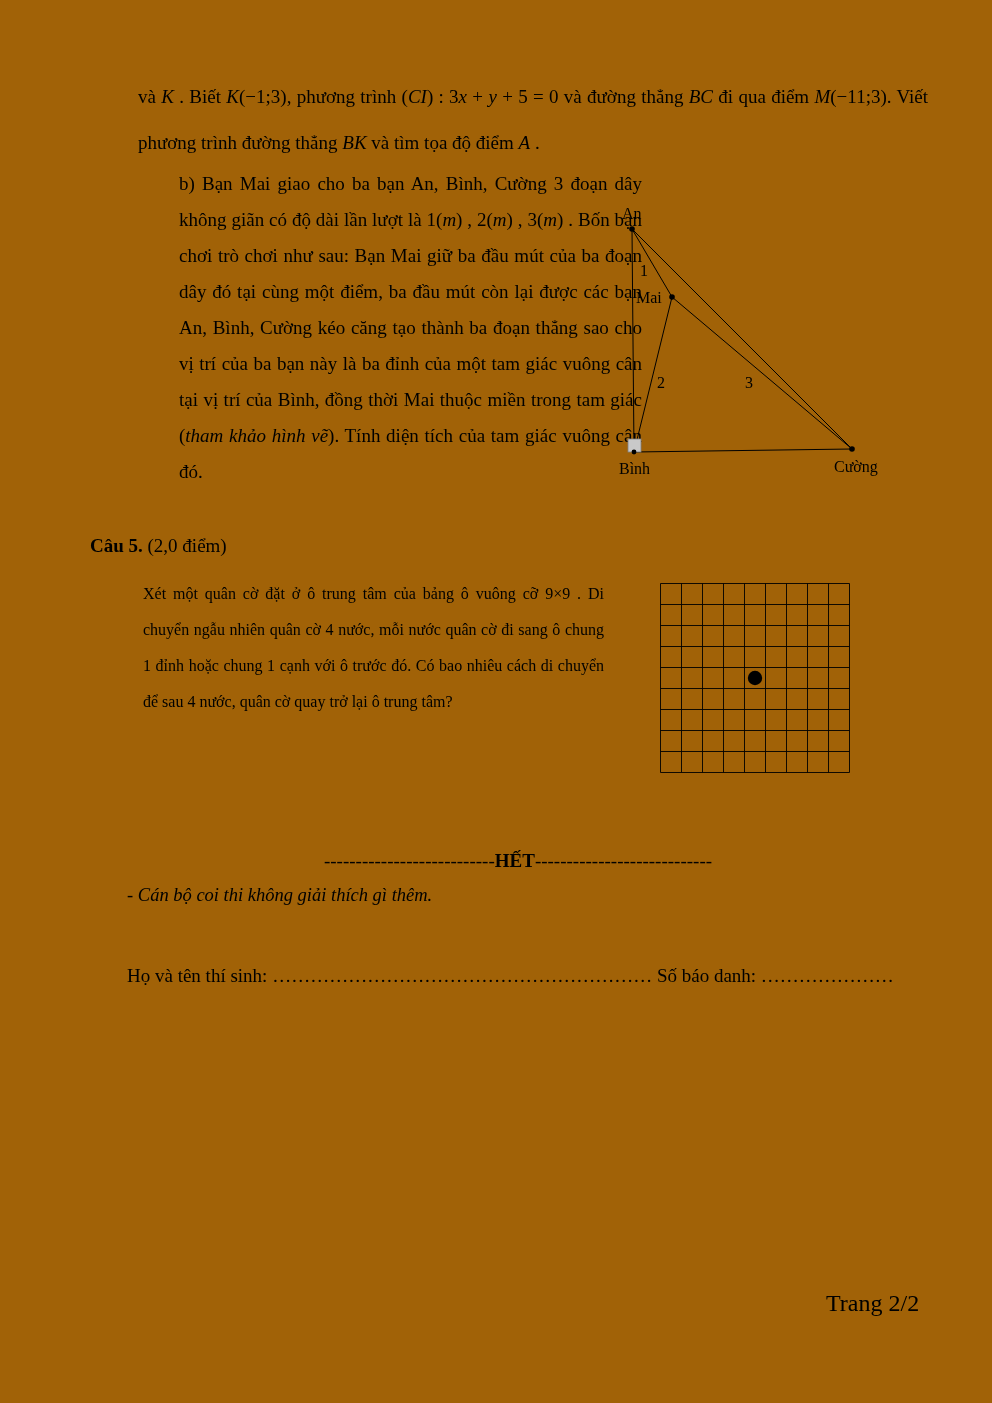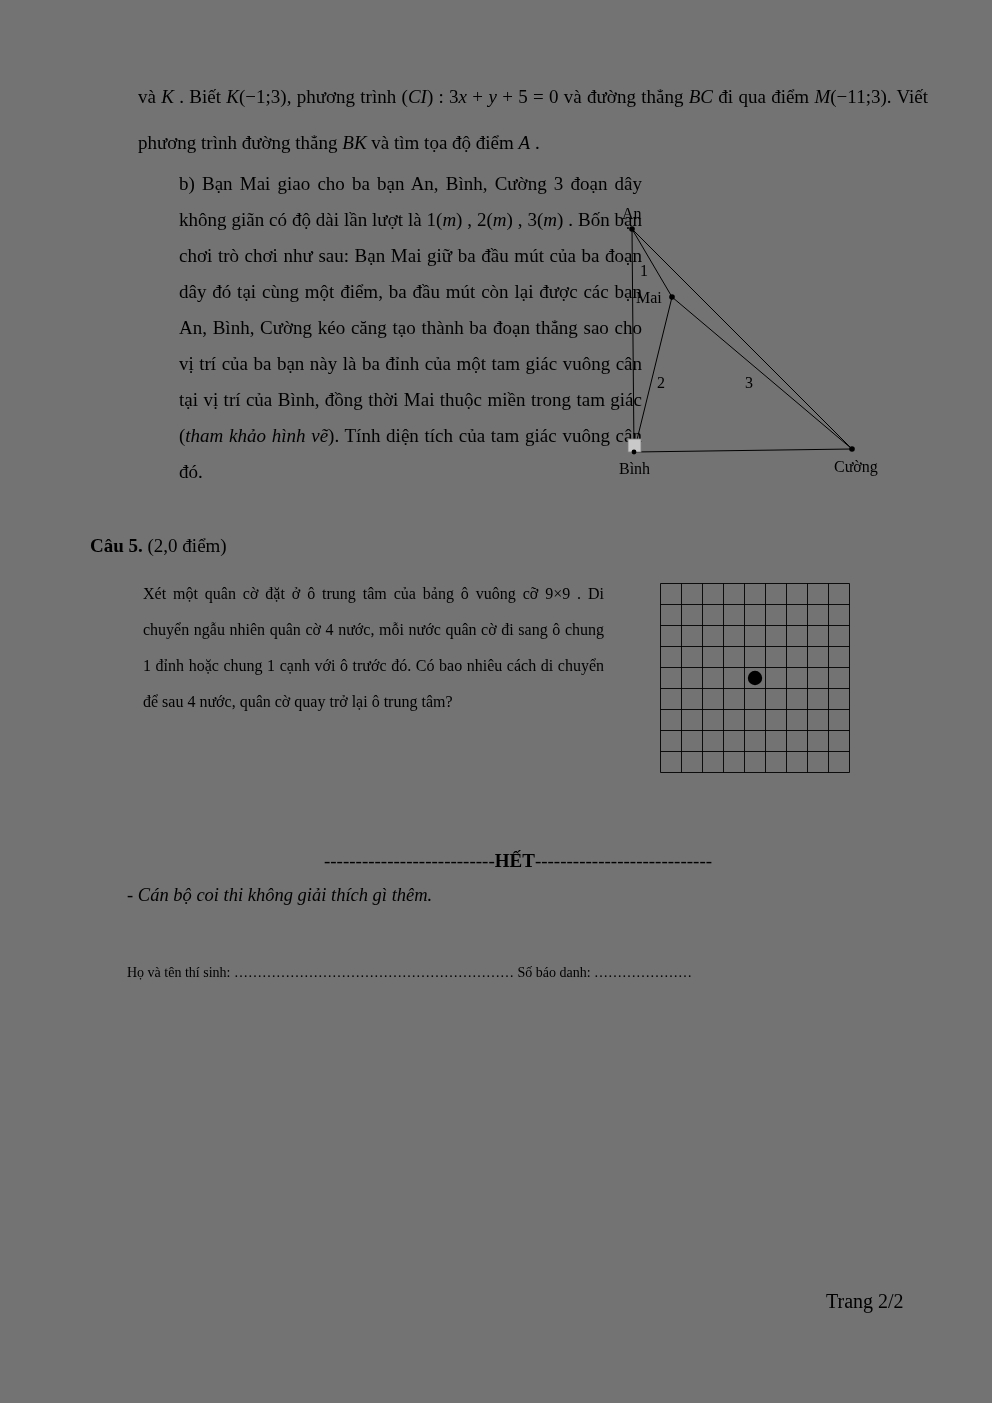--- a/index.html
+++ b/index.html
@@ -1,21 +1,21 @@
 <!DOCTYPE html>
 <html><head>
 <meta charset="utf-8">
 <style>
   * { margin:0; padding:0; box-sizing:border-box; }
   html,body { background:#ffffff; }
   .page {
     position:relative;
     width:992px;
     height:1403px;
-    background:#737373;
+    background:#a16207;
     font-family:"Liberation Serif", serif;
     color:#000000;
     overflow:hidden;
   }
   .block { position:absolute; }
   .it { font-style:italic; }
   .bd { font-weight:bold; }
 
   .intro {
     left:138px; top:74px; width:790px;
@@ -34,22 +34,22 @@
   .cau5-head { left:90px; top:535px; font-size:19px; }
   .cau5-body {
     left:143px; top:576px; width:461px;
     font-size:16px; line-height:36px;
     text-align:justify;
   }
   .fig-board { left:660px; top:583px; width:190px; height:190px; }
 
   .het { left:138px; top:843px; width:760px; text-align:center; font-size:19px;margin-top:7px; }
   .notes { left:127px; top:882px; font-size:18.5px; font-style:italic; line-height:26px; }
-  .signature { left:127px; top:965px; font-size:14px; }
-  .page-num { left:826px; top:1290px; font-size:20px; }
+  .signature { left:127px; top:965px; font-size:19px; }
+  .page-num { left:826px; top:1290px; font-size:24px; }
 </style>
 </head>
 <body>
 
 <div class="page">
 
   <p class="block intro"><span>và </span><span class="it">K</span><span> . Biết </span><span class="it">K</span><span>(−1;3)</span><span>, phương trình </span><span>(</span><span class="it">CI</span><span>) : 3</span><span class="it">x</span><span> + </span><span class="it">y</span><span> + 5 = 0 và đường thẳng </span><span class="it">BC</span><span> đi qua điểm </span><span class="it">M</span><span>(−11;3)</span><span>. Viết phương trình đường thẳng </span><span class="it">BK</span><span> và tìm tọa độ điểm </span><span class="it">A</span><span> .</span></p>
 
   <p class="block partb"><span>b) Bạn Mai giao cho ba bạn An, Bình, Cường 3 đoạn dây không giãn có độ dài lần lượt là 1(</span><span class="it">m</span><span>) , 2(</span><span class="it">m</span><span>) , 3(</span><span class="it">m</span><span>) . Bốn bạn chơi trò chơi như sau: Bạn Mai giữ ba đầu mút của ba đoạn dây đó tại cùng một điểm, ba đầu mút còn lại được các bạn An, Bình, Cường kéo căng tạo thành ba đoạn thẳng sao cho vị trí của ba bạn này là ba đỉnh của một tam giác vuông cân tại vị trí của Bình, đồng thời Mai thuộc miền trong tam giác (</span><span class="it">tham khảo hình vẽ</span><span>). Tính diện tích của tam giác vuông cân đó.</span></p>
 

